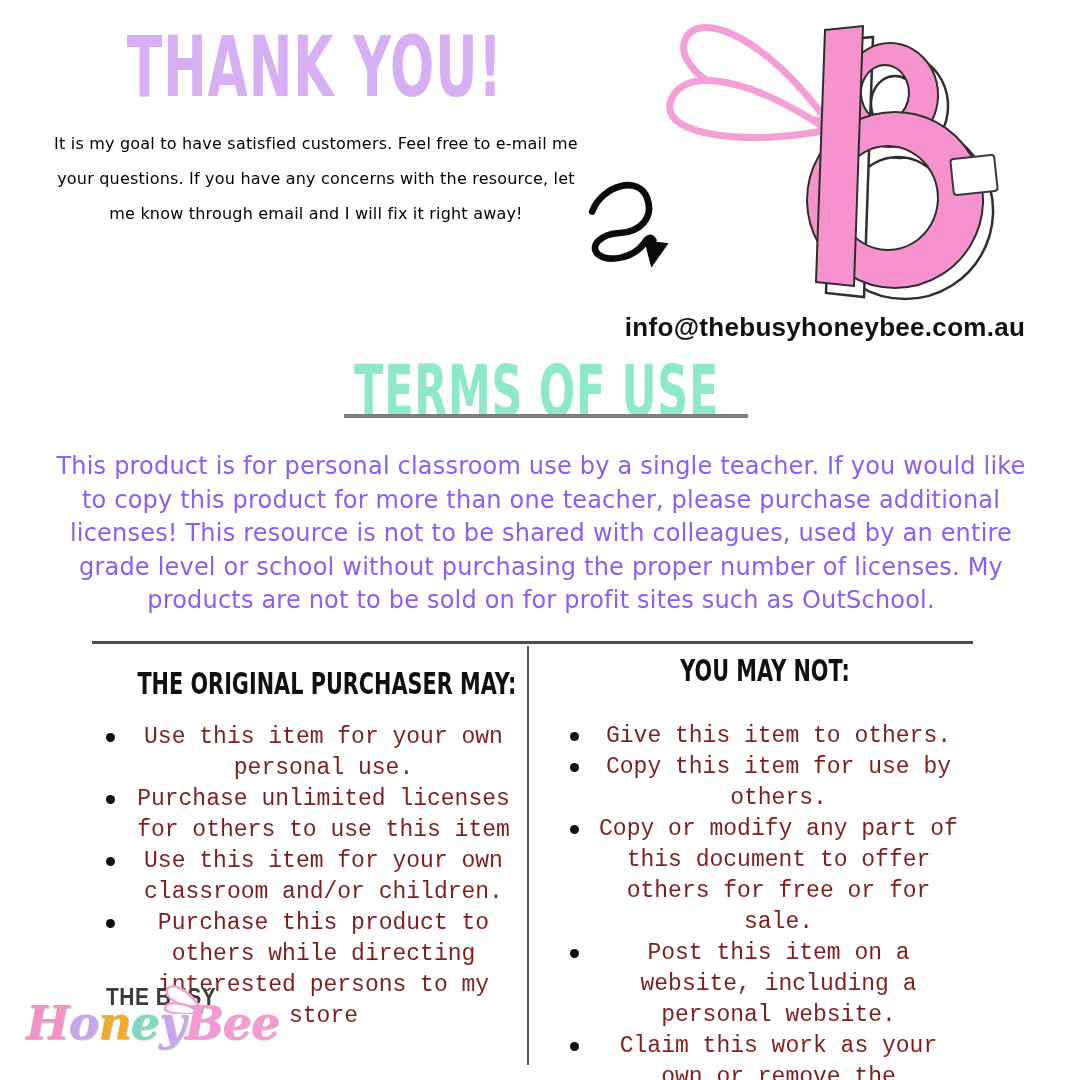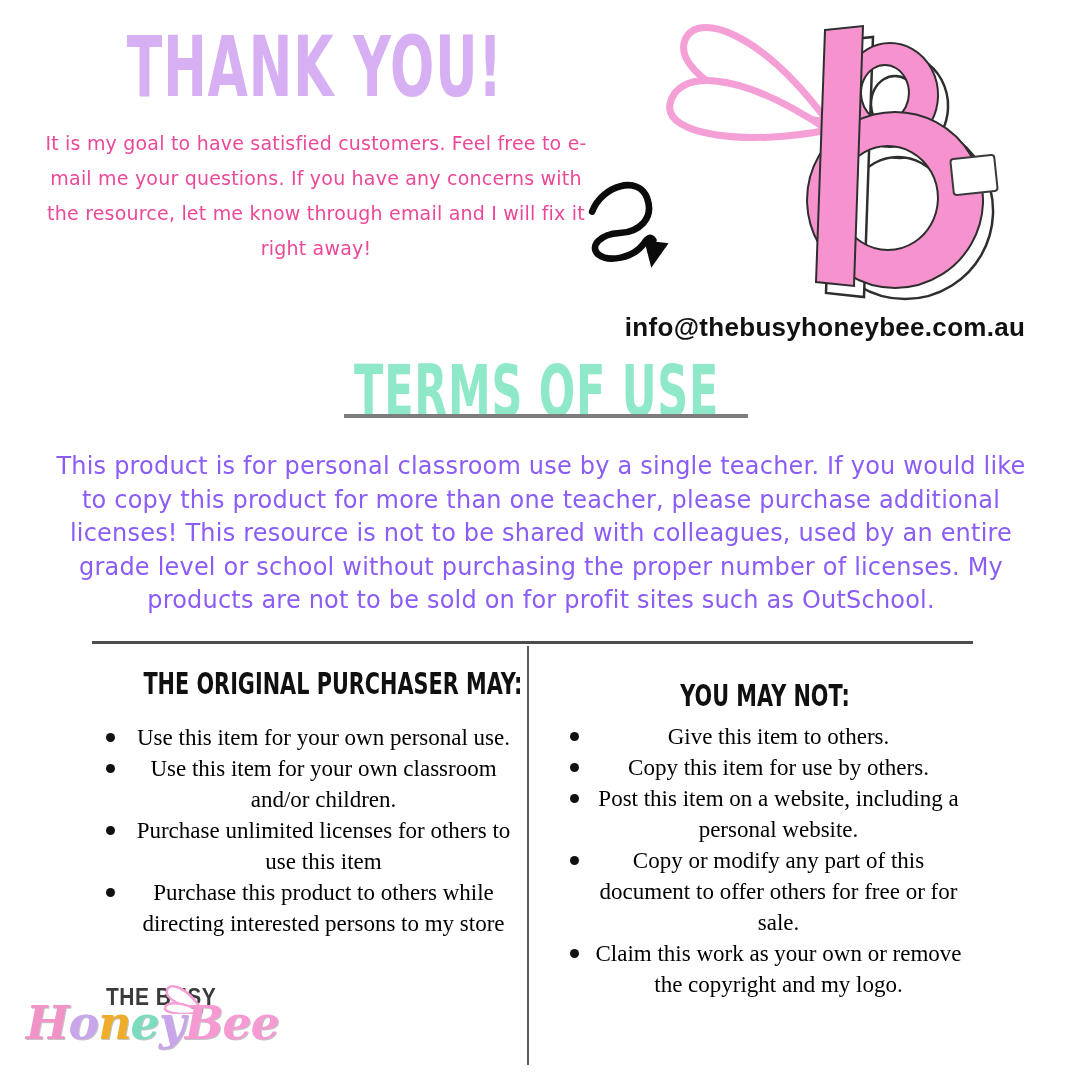--- a/index.html
+++ b/index.html
@@ -10,21 +10,21 @@
 
   
   .thank-wrap { position:absolute; left:55px; top:18px; width:520px; text-align:center; }
   .thank-title {
     display:inline-block; font-weight:bold; font-size:62px; letter-spacing:1px;
     color:#d7b0f4; transform:scale(0.84,1.34); transform-origin:center top;
     font-family:"DejaVu Sans", sans-serif; white-space:nowrap;
   }
   .thank-para {
     position:absolute; left:42px; top:126px; width:548px; text-align:center;
-    font-size:19px; line-height:35px; color:#ec4899; letter-spacing:0.2px;
+    font-size:16px; line-height:35px; color:#000000; letter-spacing:0.2px;
   }
 
   
   .monogram { position:absolute; left:640px; top:10px; width:400px; height:300px; }
   .arrow-doodle { position:absolute; left:586px; top:180px; width:102px; height:104px; }
   .email {
     position:absolute; left:610px; top:312px; width:430px; text-align:center;
     font-family:"Liberation Sans", sans-serif; font-weight:bold; font-size:26px;
     color:#111; letter-spacing:0.3px;
   }
@@ -45,25 +45,25 @@
   
   .h-divider { position:absolute; left:92px; top:641px; width:881px; height:3px; background:#4d4d4d; }
   .v-divider { position:absolute; left:527px; top:646px; width:2px; height:419px; background:#5a5a5a; }
 
   .col-header { position:absolute; text-align:center; }
   .col-header span {
     display:inline-block; font-family:"DejaVu Sans", sans-serif; font-weight:bold;
     font-size:26px; color:#101010; transform:scale(0.8,1.15); transform-origin:center top;
     white-space:nowrap; letter-spacing:0px;
   }
-  .col-header.left { left:96px; top:666px; width:440px; }
-  .col-header.right { left:545px; top:678px; width:440px; }
+  .col-header.left { left:90px; top:666px; width:440px; }
+  .col-header.right { left:545px; top:653px; width:440px; }
 
   .bullet-list { position:absolute; list-style:none; margin:0; padding:0;
-    font-family:Liberation Serif, serif; font-size:23px; line-height:31px; color:#000000; }
+    font-family:Liberation Mono, monospace; font-size:23px; line-height:31px; color:#7f1d1d; }
   .bullet-list.left  { left:96px;  top:722px; width:422px; }
   .bullet-list.right { left:560px; top:721px; width:404px; }
   .bullet-list li { display:flex; align-items:flex-start; }
   .bullet-list .dot { width:9px; height:9px; border-radius:50%; background:#111; margin:11px 14px 0 10px; flex:none; }
   .bullet-list .txt { flex:1; text-align:center; }
 
   
   .footer-logo { position:absolute; left:20px; top:984px; width:250px; height:92px; }
   .footer-top {
     position:absolute; left:86px; top:0; font-family:"Liberation Sans", sans-serif;
@@ -134,47 +134,47 @@
     <span>YOU MAY NOT:</span>
   </div>
 
   <ul class="bullet-list left" id="left-list">
       <li>
         <span class="dot"></span>
         <span class="txt">Use this item for your own personal use.</span>
       </li>
       <li>
         <span class="dot"></span>
-        <span class="txt">Use this item for your own classroom and/or children.</span>
+        <span class="txt">Purchase unlimited licenses for others to use this item</span>
       </li>
       <li>
         <span class="dot"></span>
-        <span class="txt">Purchase unlimited licenses for others to use this item</span>
+        <span class="txt">Use this item for your own classroom and/or children.</span>
       </li>
       <li>
         <span class="dot"></span>
         <span class="txt">Purchase this product to others while directing interested persons to my store</span>
       </li>
     </ul>
   <ul class="bullet-list right" id="right-list">
       <li>
         <span class="dot"></span>
         <span class="txt">Give this item to others.</span>
       </li>
       <li>
         <span class="dot"></span>
         <span class="txt">Copy this item for use by others.</span>
       </li>
       <li>
         <span class="dot"></span>
-        <span class="txt">Post this item on a website, including a personal website.</span>
+        <span class="txt">Copy or modify any part of this document to offer others for free or for sale.</span>
       </li>
       <li>
         <span class="dot"></span>
-        <span class="txt">Copy or modify any part of this document to offer others for free or for sale.</span>
+        <span class="txt">Post this item on a website, including a personal website.</span>
       </li>
       <li>
         <span class="dot"></span>
         <span class="txt">Claim this work as your own or remove the copyright and my logo.</span>
       </li>
     </ul>
 
   <div class="footer-logo">
     <span class="footer-top">THE BUSY</span>
     <svg class="footer-wings" viewBox="0 0 52 34">

